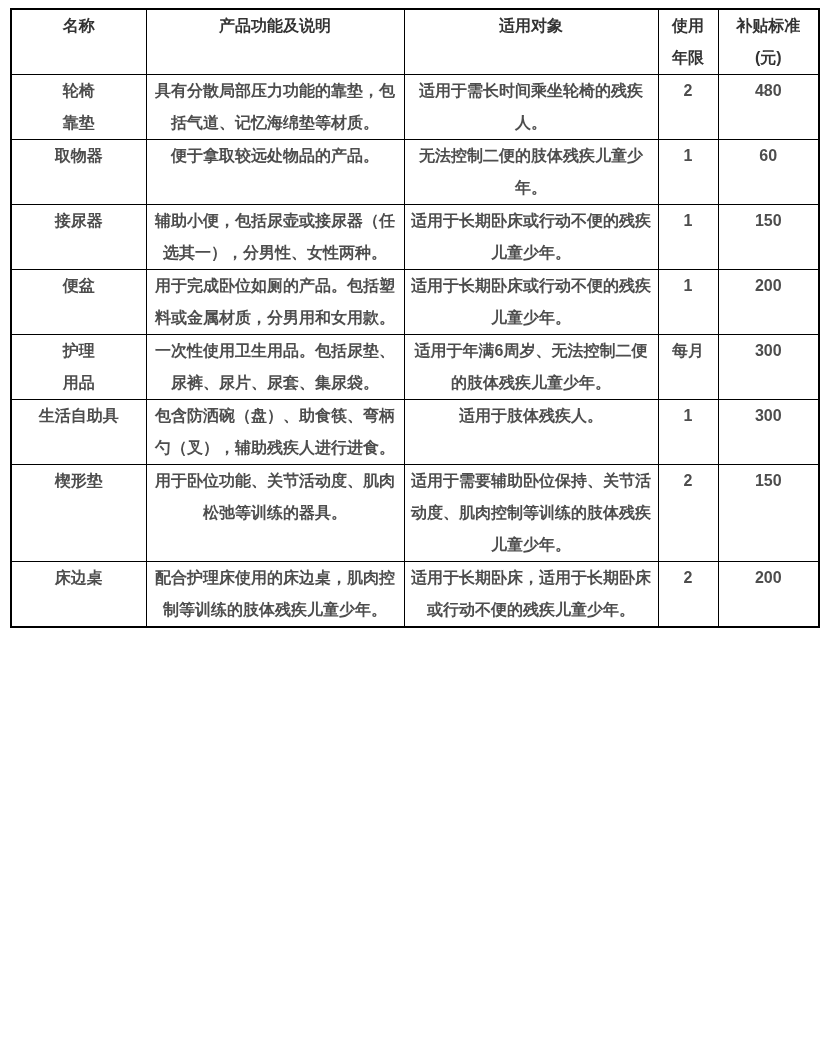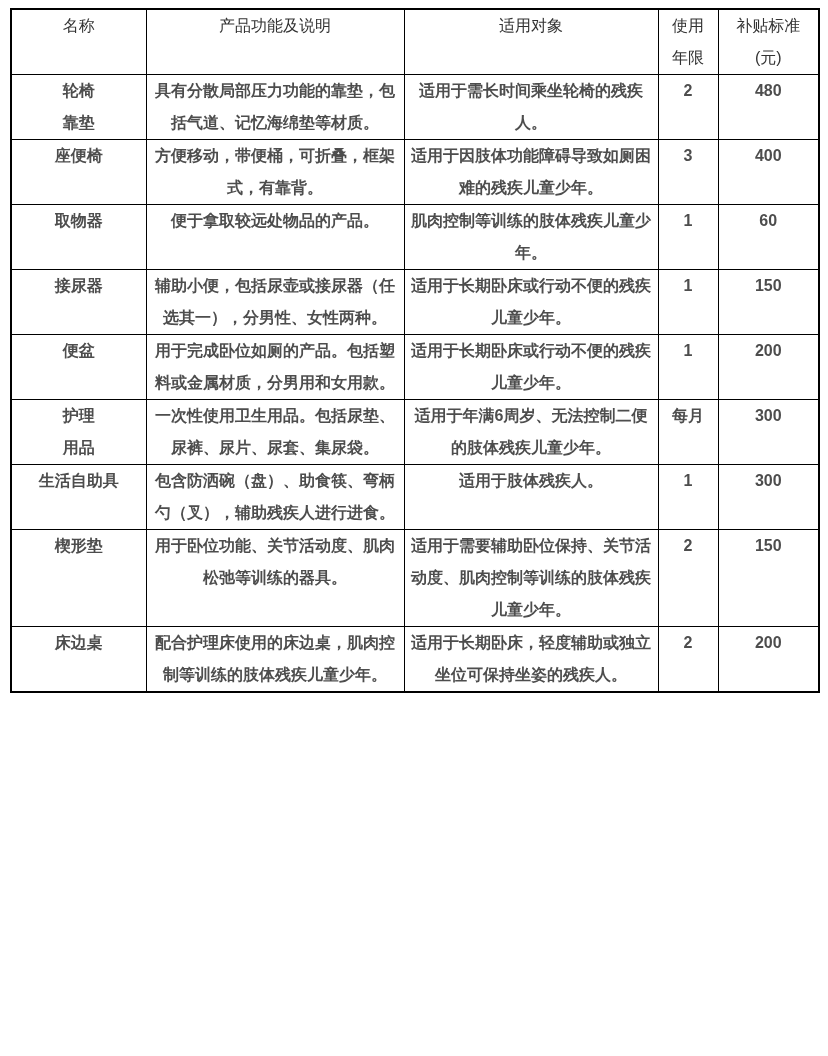--- a/index.html
+++ b/index.html
@@ -26,21 +26,21 @@
     border: 1px solid var(--border-color, #000);
     text-align: center;
     vertical-align: top;
     white-space: pre-line;
     font-size: 16px;
     line-height: 32px;
     padding: 0 6px;
     overflow: hidden;
   }
   th {
-    font-weight: normal;
+    font-weight: bold;
     color: var(--header-text, #333);
   }
   td {
     color: var(--body-text, #4d4d4d);
     font-weight: bold;
   }
   col.c-name   { width: 135px; }
   col.c-desc   { width: 258px; }
   col.c-target { width: 254px; }
   col.c-years  { width: 60px; }
@@ -71,30 +71,23 @@
   <tbody>
       <tr>
         <td>轮椅
 靠垫</td>
         <td>具有分散局部压力功能的靠垫，包括气道、记忆海绵垫等材质。</td>
         <td>适用于需长时间乘坐轮椅的残疾人。</td>
         <td>2</td>
         <td>480</td>
       </tr>
       <tr>
-        <td>座便椅</td>
-        <td>方便移动，带便桶，可折叠，框架式，有靠背。</td>
-        <td>适用于因肢体功能障碍导致如厕困难的残疾儿童少年。</td>
-        <td>3</td>
-        <td>400</td>
-      </tr>
-      <tr>
         <td>取物器</td>
         <td>便于拿取较远处物品的产品。</td>
-        <td>肌肉控制等训练的肢体残疾儿童少年。</td>
+        <td>无法控制二便的肢体残疾儿童少年。</td>
         <td>1</td>
         <td>60</td>
       </tr>
       <tr>
         <td>接尿器</td>
         <td>辅助小便，包括尿壶或接尿器（任选其一），分男性、女性两种。</td>
         <td>适用于长期卧床或行动不便的残疾儿童少年。</td>
         <td>1</td>
         <td>150</td>
       </tr>
@@ -123,18 +116,18 @@
       <tr>
         <td>楔形垫</td>
         <td>用于卧位功能、关节活动度、肌肉松弛等训练的器具。</td>
         <td>适用于需要辅助卧位保持、关节活动度、肌肉控制等训练的肢体残疾儿童少年。</td>
         <td>2</td>
         <td>150</td>
       </tr>
       <tr>
         <td>床边桌</td>
         <td>配合护理床使用的床边桌，肌肉控制等训练的肢体残疾儿童少年。</td>
-        <td>适用于长期卧床，轻度辅助或独立坐位可保持坐姿的残疾人。</td>
+        <td>适用于长期卧床，适用于长期卧床或行动不便的残疾儿童少年。</td>
         <td>2</td>
         <td>200</td>
       </tr>
     </tbody>
 </table>
 
 </body></html>

